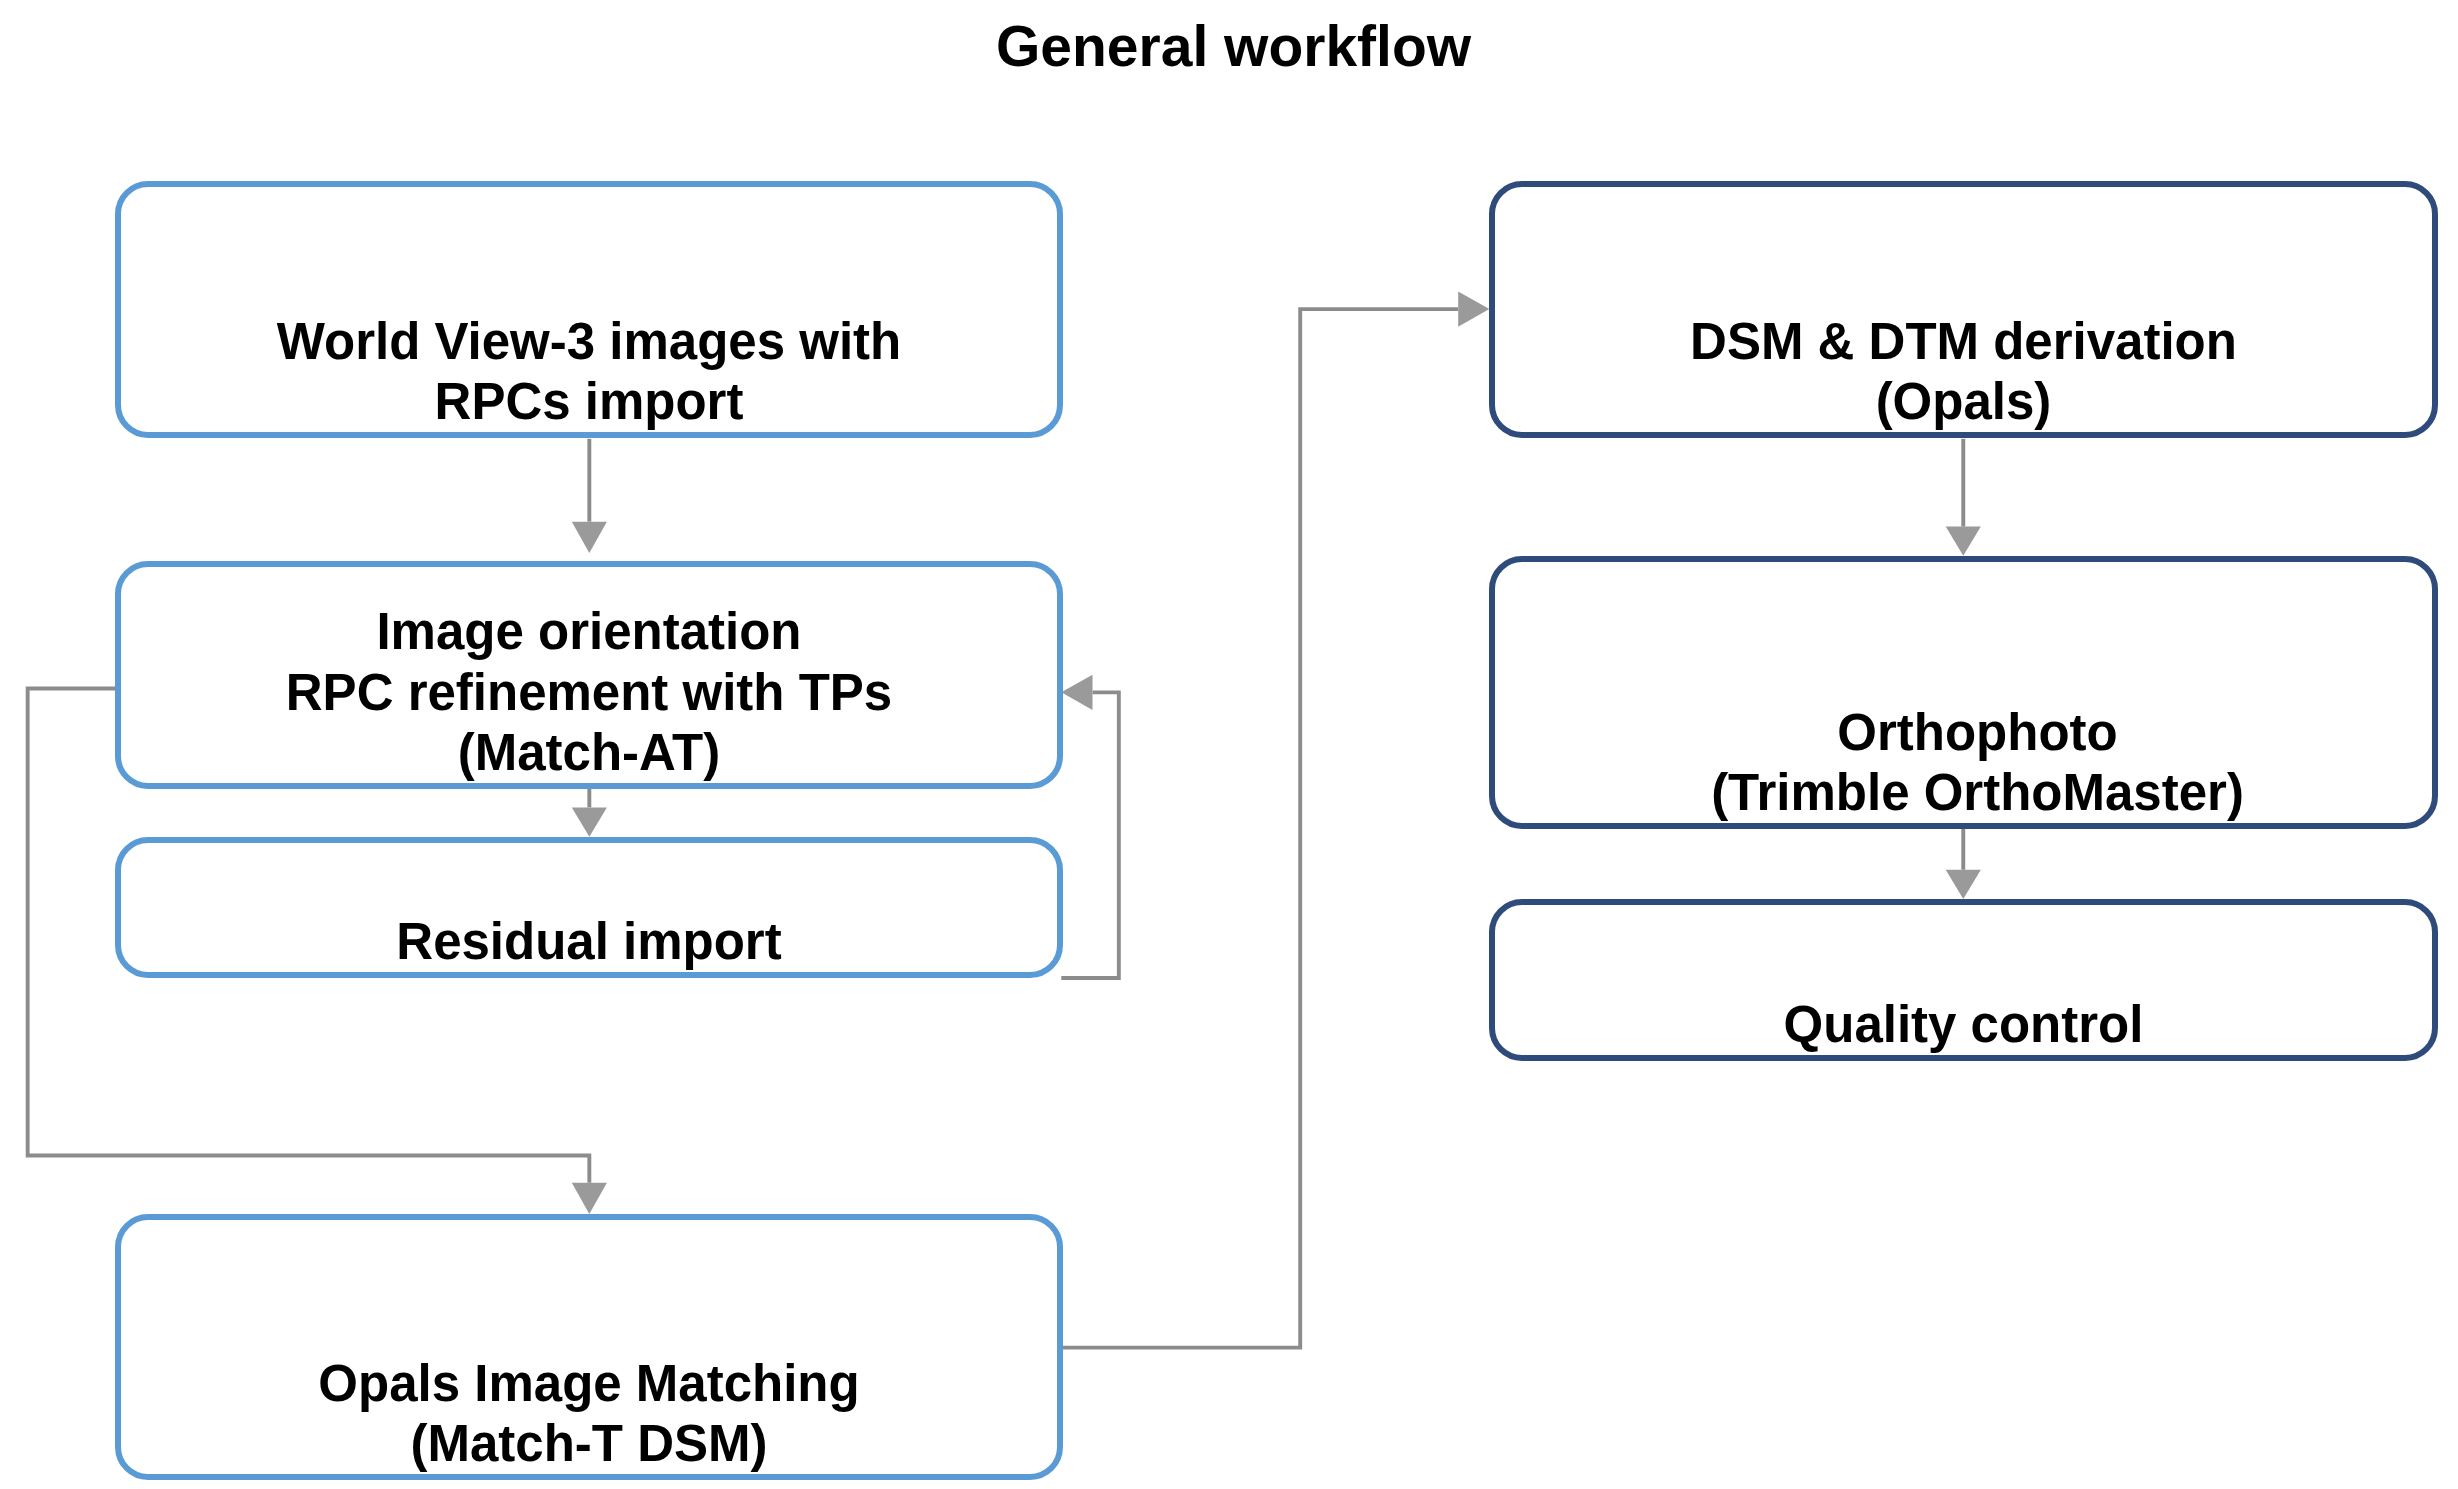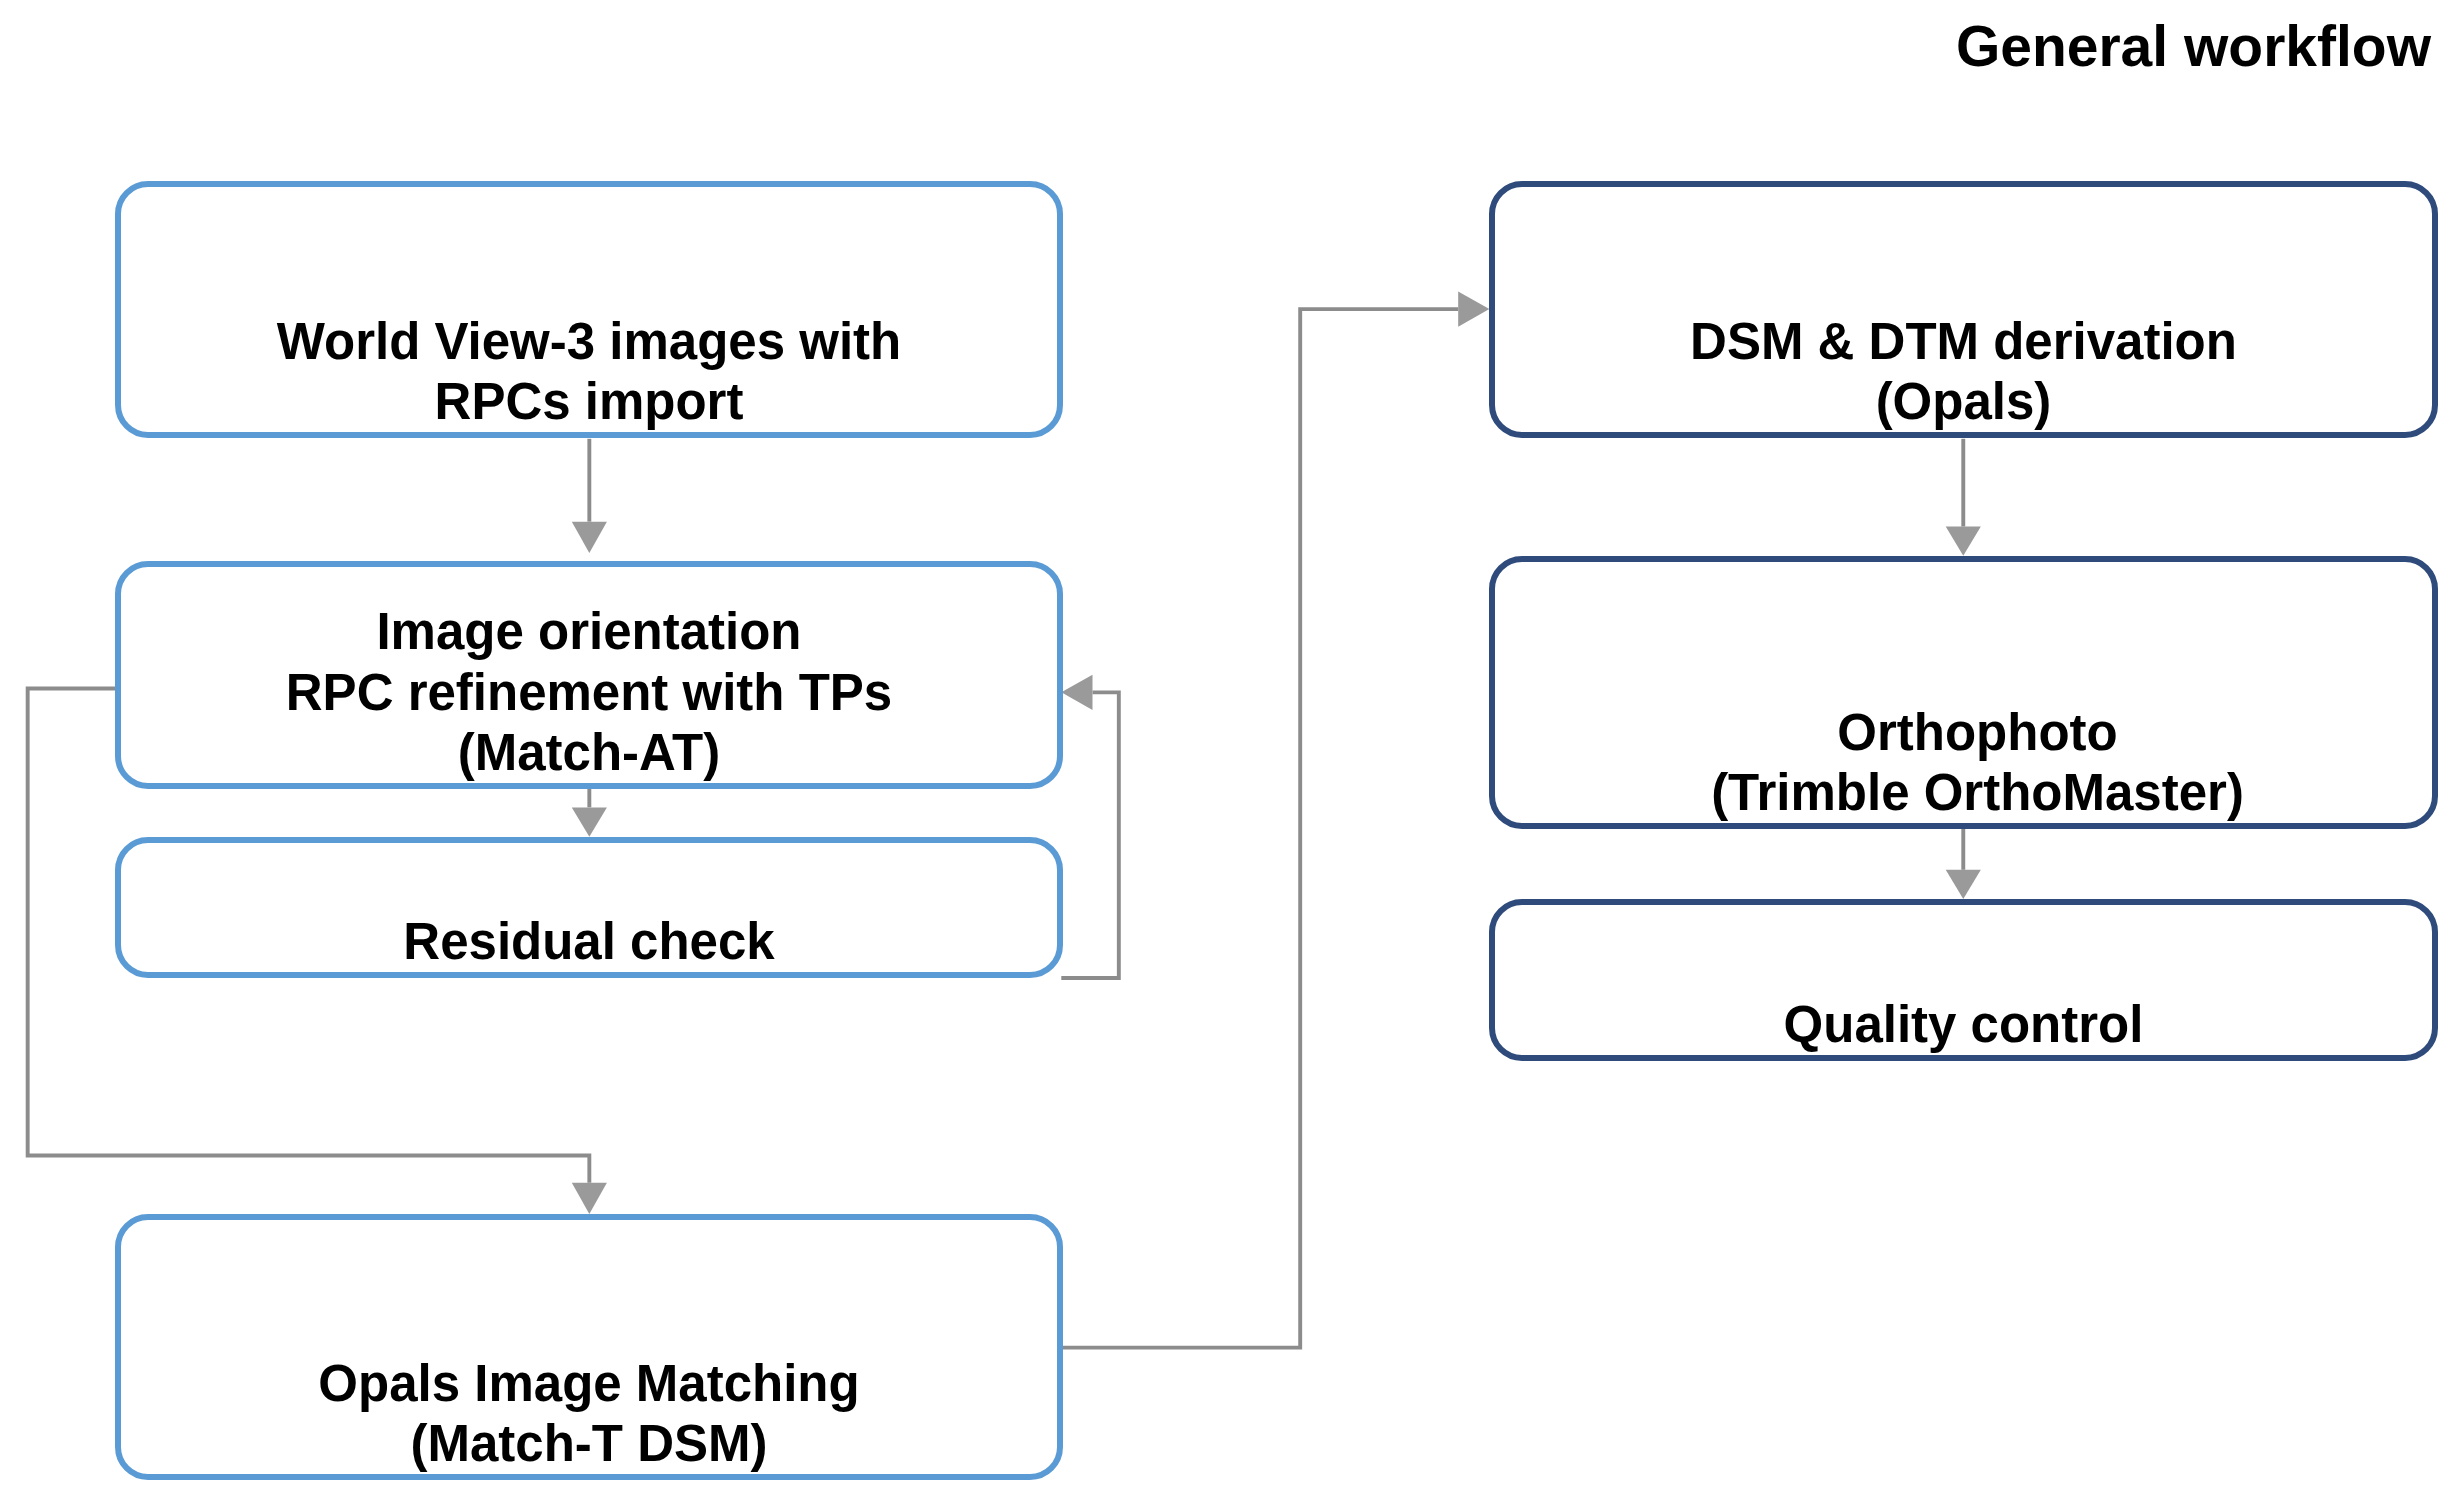--- a/index.html
+++ b/index.html
@@ -13,24 +13,24 @@
   }
   #canvas {
     position: relative;
     width: 2459px;
     height: 1489px;
     background: #ffffff;
     overflow: hidden;
   }
   #title {
     position: absolute;
-    left: 0;
+    left: 18px;
     top: 11.7px;
     width: 2431px;
-    text-align: right;
+    text-align: center;
     font-size: 57px;
     font-weight: bold;
     color: #000000;
     letter-spacing: 0px;
     line-height: 1.2;
   }
   .node {
     position: absolute;
     box-sizing: border-box;
     background: #ffffff;
@@ -119,21 +119,21 @@
 RPCs import</span>
   </div>
 
   <div class="node light" style="left:115px; top:553px; width:948px; height:228px;margin-top:8px;">
     <span class="node-label">Image orientation
 RPC refinement with TPs
 (Match-AT)</span>
   </div>
 
   <div class="node light" style="left:115px; top:837px; width:948px; height:141px;">
-    <span class="node-label">Residual check</span>
+    <span class="node-label">Residual import</span>
   </div>
 
   <div class="node light" style="left:115px; top:1214px; width:948px; height:266px;">
     <span class="node-label">Opals Image Matching
 (Match-T DSM)</span>
   </div>
 
   <div class="node dark" style="left:1489px; top:181px; width:949px; height:257px;">
     <span class="node-label">DSM &amp; DTM derivation
 (Opals)</span>

